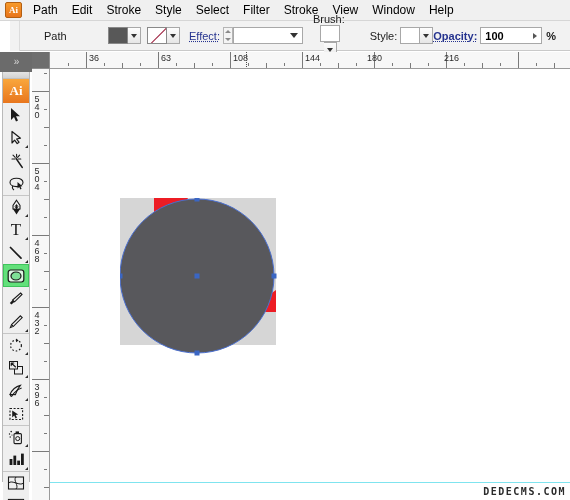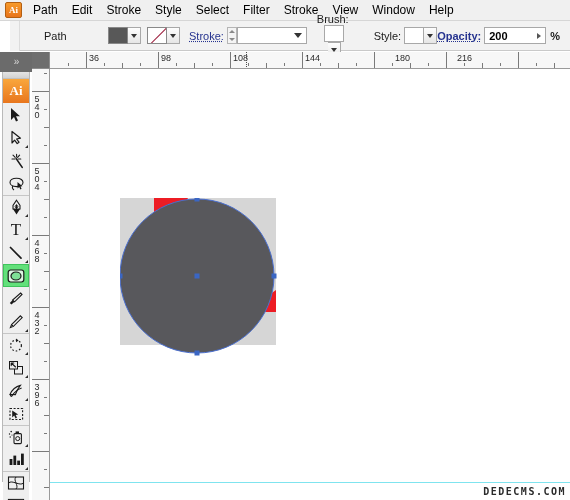--- a/index.html
+++ b/index.html
@@ -304,21 +304,21 @@
     </div>
 
     <div style="display:flex;align-items:center;margin-left:6px;">
       <div class="swatch-box swatch-none"></div>
       <div class="mini-dropdown">
         <span class="caret-sm"></span>
       </div>
     </div>
 
     <div style="display:flex;align-items:center;margin-left:9px;">
-      <span class="link-label">Stroke:</span>
+      <span class="link-label">Effect:</span>
       <div class="spinner">
         <span class="spin-up"></span>
         <span class="spin-dn"></span>
       </div>
       <div class="combo" style="width:70px;">
         <span></span>
         <span class="caret-wrap">
           <span class="caret-sm" style="border-top-width:5px;border-left-width:4px;border-right-width:4px;display:block;"></span>
         </span>
       </div>
@@ -336,21 +336,21 @@
       <span class="ctl-label" style="padding:0 3px 0 0;">Style:</span>
       <div class="field-box" style="width:20px;"></div>
       <div class="mini-dropdown">
         <span class="caret-sm"></span>
       </div>
     </div>
 
     <div style="display:flex;align-items:center;margin-left:0;font-weight:bold;">
       <span class="link-label">Opacity:</span>
       <div class="opacity-field">
-        <span>200</span>
+        <span>100</span>
         <span class="tri-right"></span>
       </div>
       <span class="ctl-label" style="padding:0 0 0 4px;">%</span>
     </div>
   </div>
 
   <div class="ruler-corner"></div>
 
   <div class="hruler">
 
@@ -376,25 +376,25 @@
       <div class="tick-v" style="left: 360px; height: 5px; top: 11px;"></div>
       <div class="tick-v" style="left: 378px; height: 3px; top: 11px;"></div>
       <div class="tick-v" style="left: 396px; height: 17px; top: 0px;"></div>
       <div class="tick-v" style="left: 414px; height: 3px; top: 11px;"></div>
       <div class="tick-v" style="left: 432px; height: 5px; top: 11px;"></div>
       <div class="tick-v" style="left: 450px; height: 3px; top: 11px;"></div>
       <div class="tick-v" style="left: 468px; height: 17px; top: 0px;"></div>
       <div class="tick-v" style="left: 486px; height: 3px; top: 11px;"></div>
       <div class="tick-v" style="left: 504px; height: 5px; top: 11px;"></div>
       <div class="rlabel-h" style="left: 39px;">36</div>
-      <div class="rlabel-h" style="left: 111px;">98</div>
+      <div class="rlabel-h" style="left: 111px;">63</div>
       <div class="rlabel-h" style="left: 183px;">108</div>
       <div class="rlabel-h" style="left: 255px;">144</div>
-      <div class="rlabel-h" style="left: 345px;">180</div>
-      <div class="rlabel-h" style="left: 407px;">216</div>
+      <div class="rlabel-h" style="left: 317px;">180</div>
+      <div class="rlabel-h" style="left: 394px;">216</div>
       <div class="tick-v" style="left: 196px; height: 17px; background: transparent; border-left: 1px dotted rgb(74, 74, 74);"></div>
     </div>
 
   <div class="vruler">
 
   <div class="tick-h" style="top: 4px; width: 3px; left: 12px;"></div>
       <div class="tick-h" style="top: 22px; width: 18px; left: 0px;"></div>
       <div class="tick-h" style="top: 40px; width: 3px; left: 12px;"></div>
       <div class="tick-h" style="top: 58px; width: 5px; left: 12px;"></div>
       <div class="tick-h" style="top: 76px; width: 3px; left: 12px;"></div>

